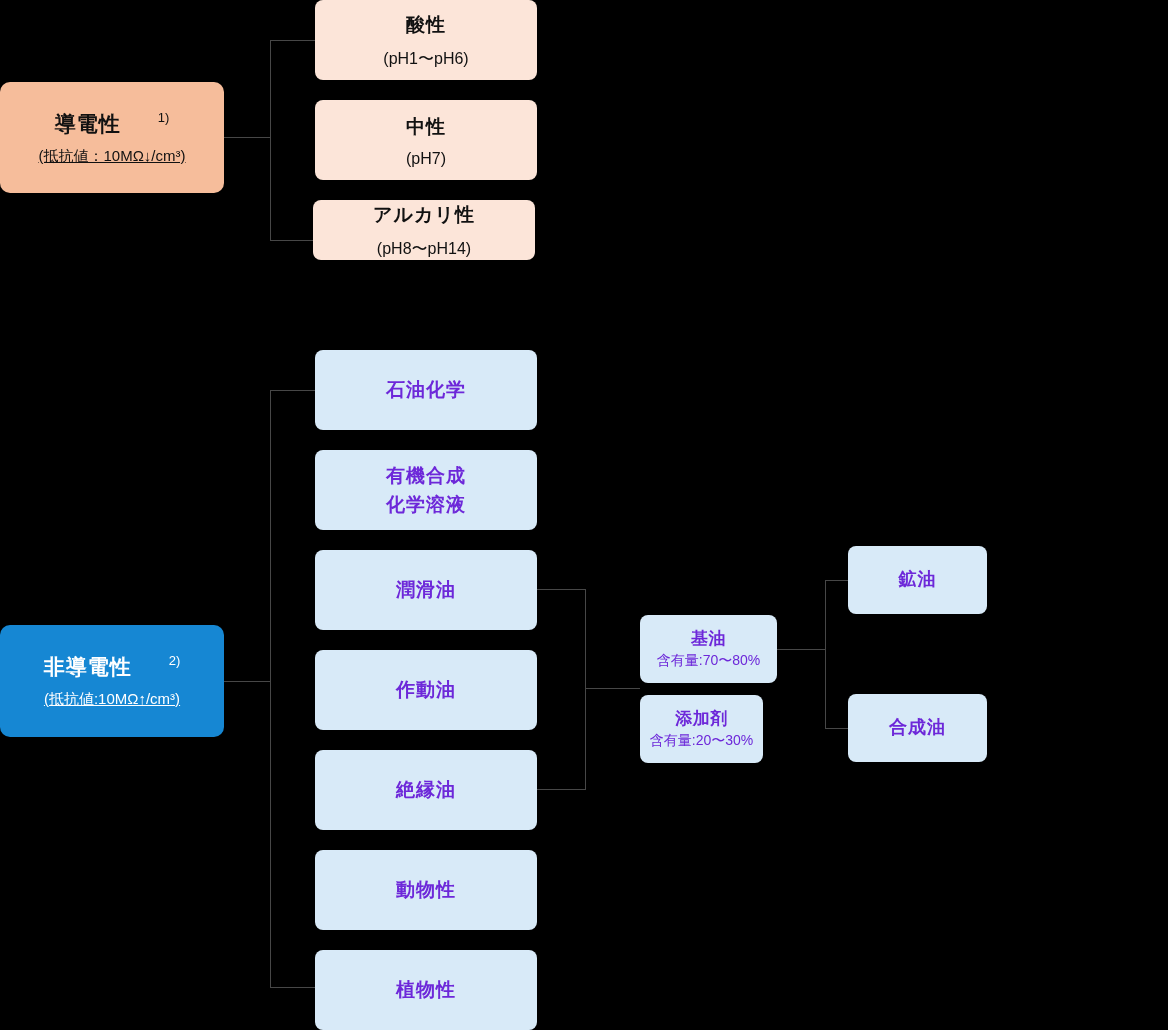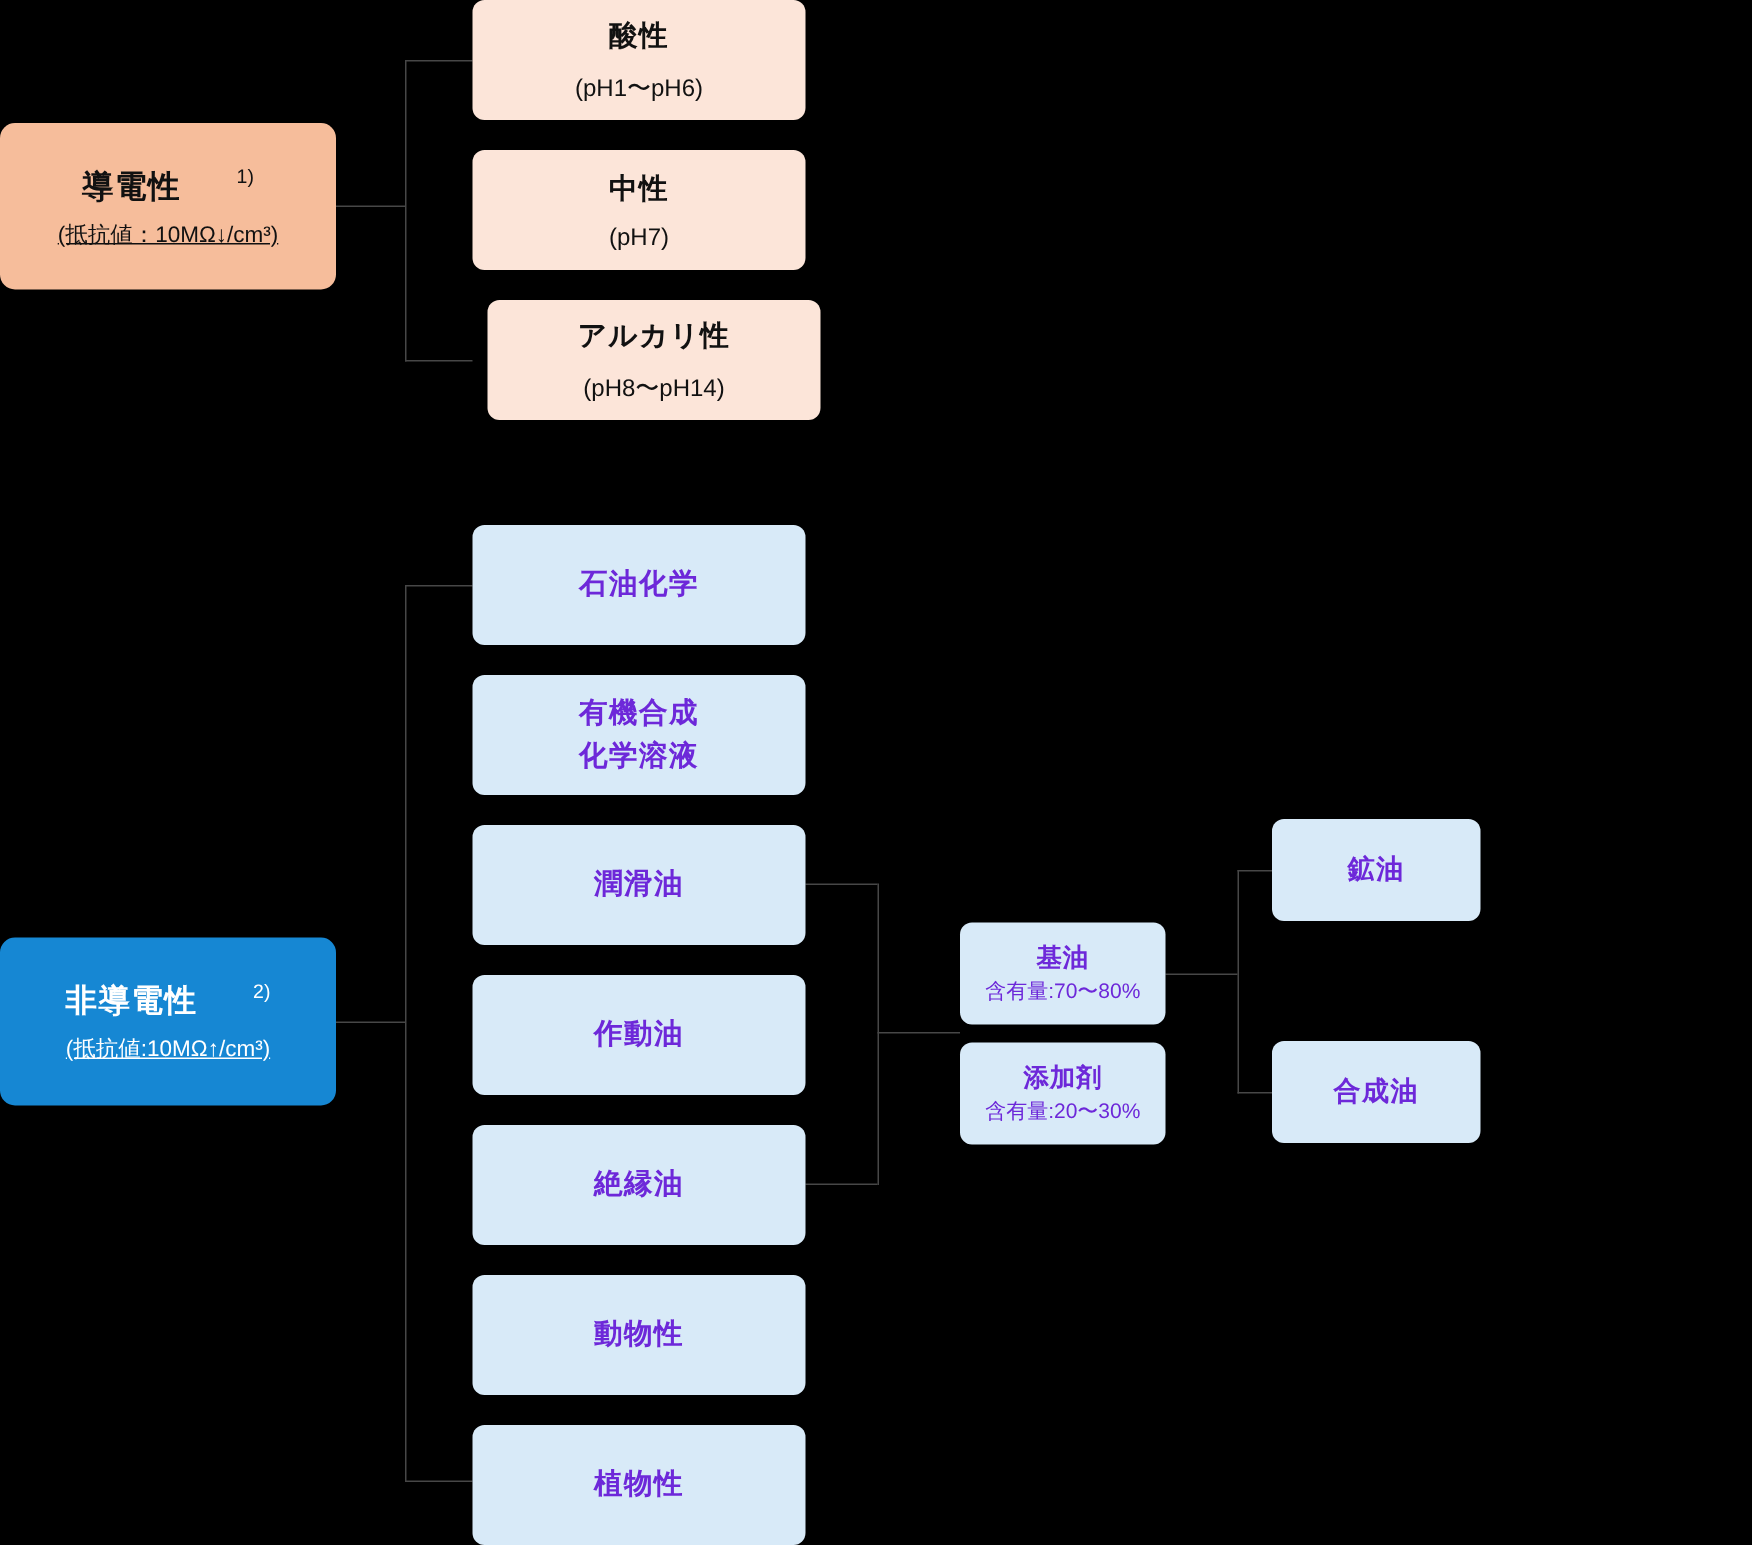--- a/index.html
+++ b/index.html
@@ -70,21 +70,21 @@
   </div>
 
   <div class="box child conductive-child" style="left:315px;top:0px;width:222px;height:80px">
     <div class="nlabel">酸性</div>
     <div class="nsub">(pH1〜pH6)</div>
   </div>
   <div class="box child conductive-child" style="left:315px;top:100px;width:222px;height:80px">
     <div class="nlabel">中性</div>
     <div class="nsub">(pH7)</div>
   </div>
-  <div class="box child conductive-child" style="left:325px;top:200px;width:222px;height:80px">
+  <div class="box child conductive-child" style="left:313px;top:200px;width:222px;height:60px">
     <div class="nlabel">アルカリ性</div>
     <div class="nsub">(pH8〜pH14)</div>
   </div>
 
   <div class="box parent nonconductive-parent" style="left:0px;top:625px;width:224px;height:112px">
     <div class="ptitle">
       <span class="t">非導電性</span>
       <span class="ref">2)</span>
     </div>
     <div class="psub">(抵抗値:10MΩ↑/cm³)</div>
@@ -110,21 +110,21 @@
     <div class="nlabel">動物性</div>
   </div>
   <div class="box child nonconductive-child" style="left:315px;top:950px;width:222px;height:80px">
     <div class="nlabel">植物性</div>
   </div>
 
   <div class="box child comp nonconductive-child" style="left:640px;top:615px;width:137px;height:68px">
     <div class="nlabel">基油</div>
     <div class="nsub">含有量:70〜80%</div>
   </div>
-  <div class="box child comp nonconductive-child" style="left:640px;top:695px;width:137px;height:68px">
+  <div class="box child comp nonconductive-child" style="left:640px;top:695px;width:123px;height:68px">
     <div class="nlabel">添加剤</div>
     <div class="nsub">含有量:20〜30%</div>
   </div>
 
   <div class="box child oil nonconductive-child" style="left:848px;top:546px;width:139px;height:68px">
     <div class="nlabel">鉱油</div>
   </div>
   <div class="box child oil nonconductive-child" style="left:848px;top:694px;width:139px;height:68px">
     <div class="nlabel">合成油</div>
   </div>

